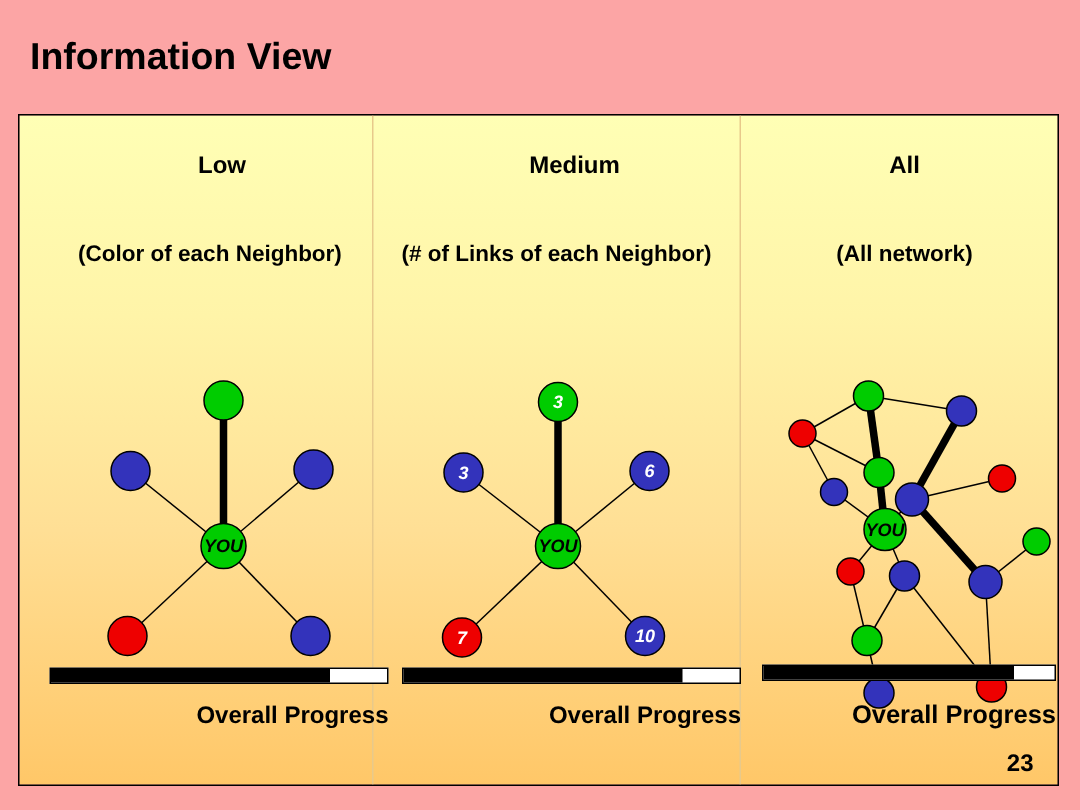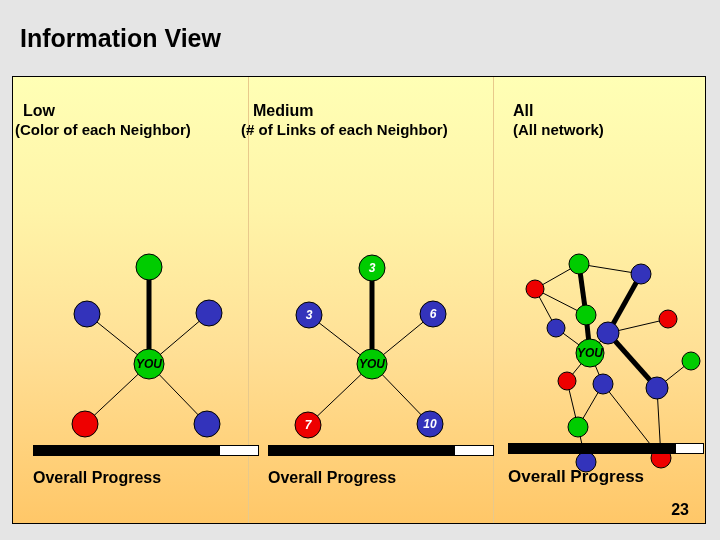--- a/index.html
+++ b/index.html
@@ -11,21 +11,21 @@
     width: 720px;
     height: 540px;
     overflow: hidden;
     font-family: "Liberation Sans", sans-serif;
   }
 
   #slide {
     position: relative;
     width: 720px;
     height: 540px;
-    background: #e5e5e5;
+    background: #fca5a5;
   }
 
   
   #slide-title {
     position: absolute;
     left: 20px;
     top: 24px;
     font-size: 25px;
     font-weight: bold;
     color: #000000;
@@ -61,32 +61,33 @@
     position: absolute;
     top: 0;
     width: 1px;
     height: 100%;
     background: #e8c98b;
   }
 
   
   .col-head {
     position: absolute;
-    text-align: left;
+    text-align: center;
     font-weight: bold;
     color: #000000;
     white-space: nowrap;
   }
   .col-head .head-main {
     font-size: 16px;
     line-height: 19px;
   }
   .col-head .head-sub {
     font-size: 15px;
     line-height: 19px;
+    margin-top: 40px;
   }
 
   #head-low      { left: 10px;  top: 24px; width: 250px; }
   #head-medium   { left: 240px; top: 24px; width: 260px; }
   #head-all      { left: 500px; top: 24px; width: 180px; }
 
   
   #head-low .head-sub    { position: relative; left: -8px; }
   #head-medium .head-sub { position: relative; left: -12px; }
 
@@ -111,21 +112,21 @@
     box-sizing: border-box;
   }
   .progress-fill {
     position: absolute;
     left: 0;
     top: 0;
     height: 100%;
     background: #000000;
   }
   .progress-label {
-    text-align: left;
+    text-align: right;
     font-size: 16px;
     font-weight: bold;
     color: #000000;
     margin-top: 13px;
     white-space: nowrap;
   }
 
   #prog-low    { left: 20px;  top: 368px; width: 226px; }
   #prog-medium { left: 255px; top: 368px; width: 226px; }
   #prog-all    { left: 495px; top: 366px; width: 196px; }

